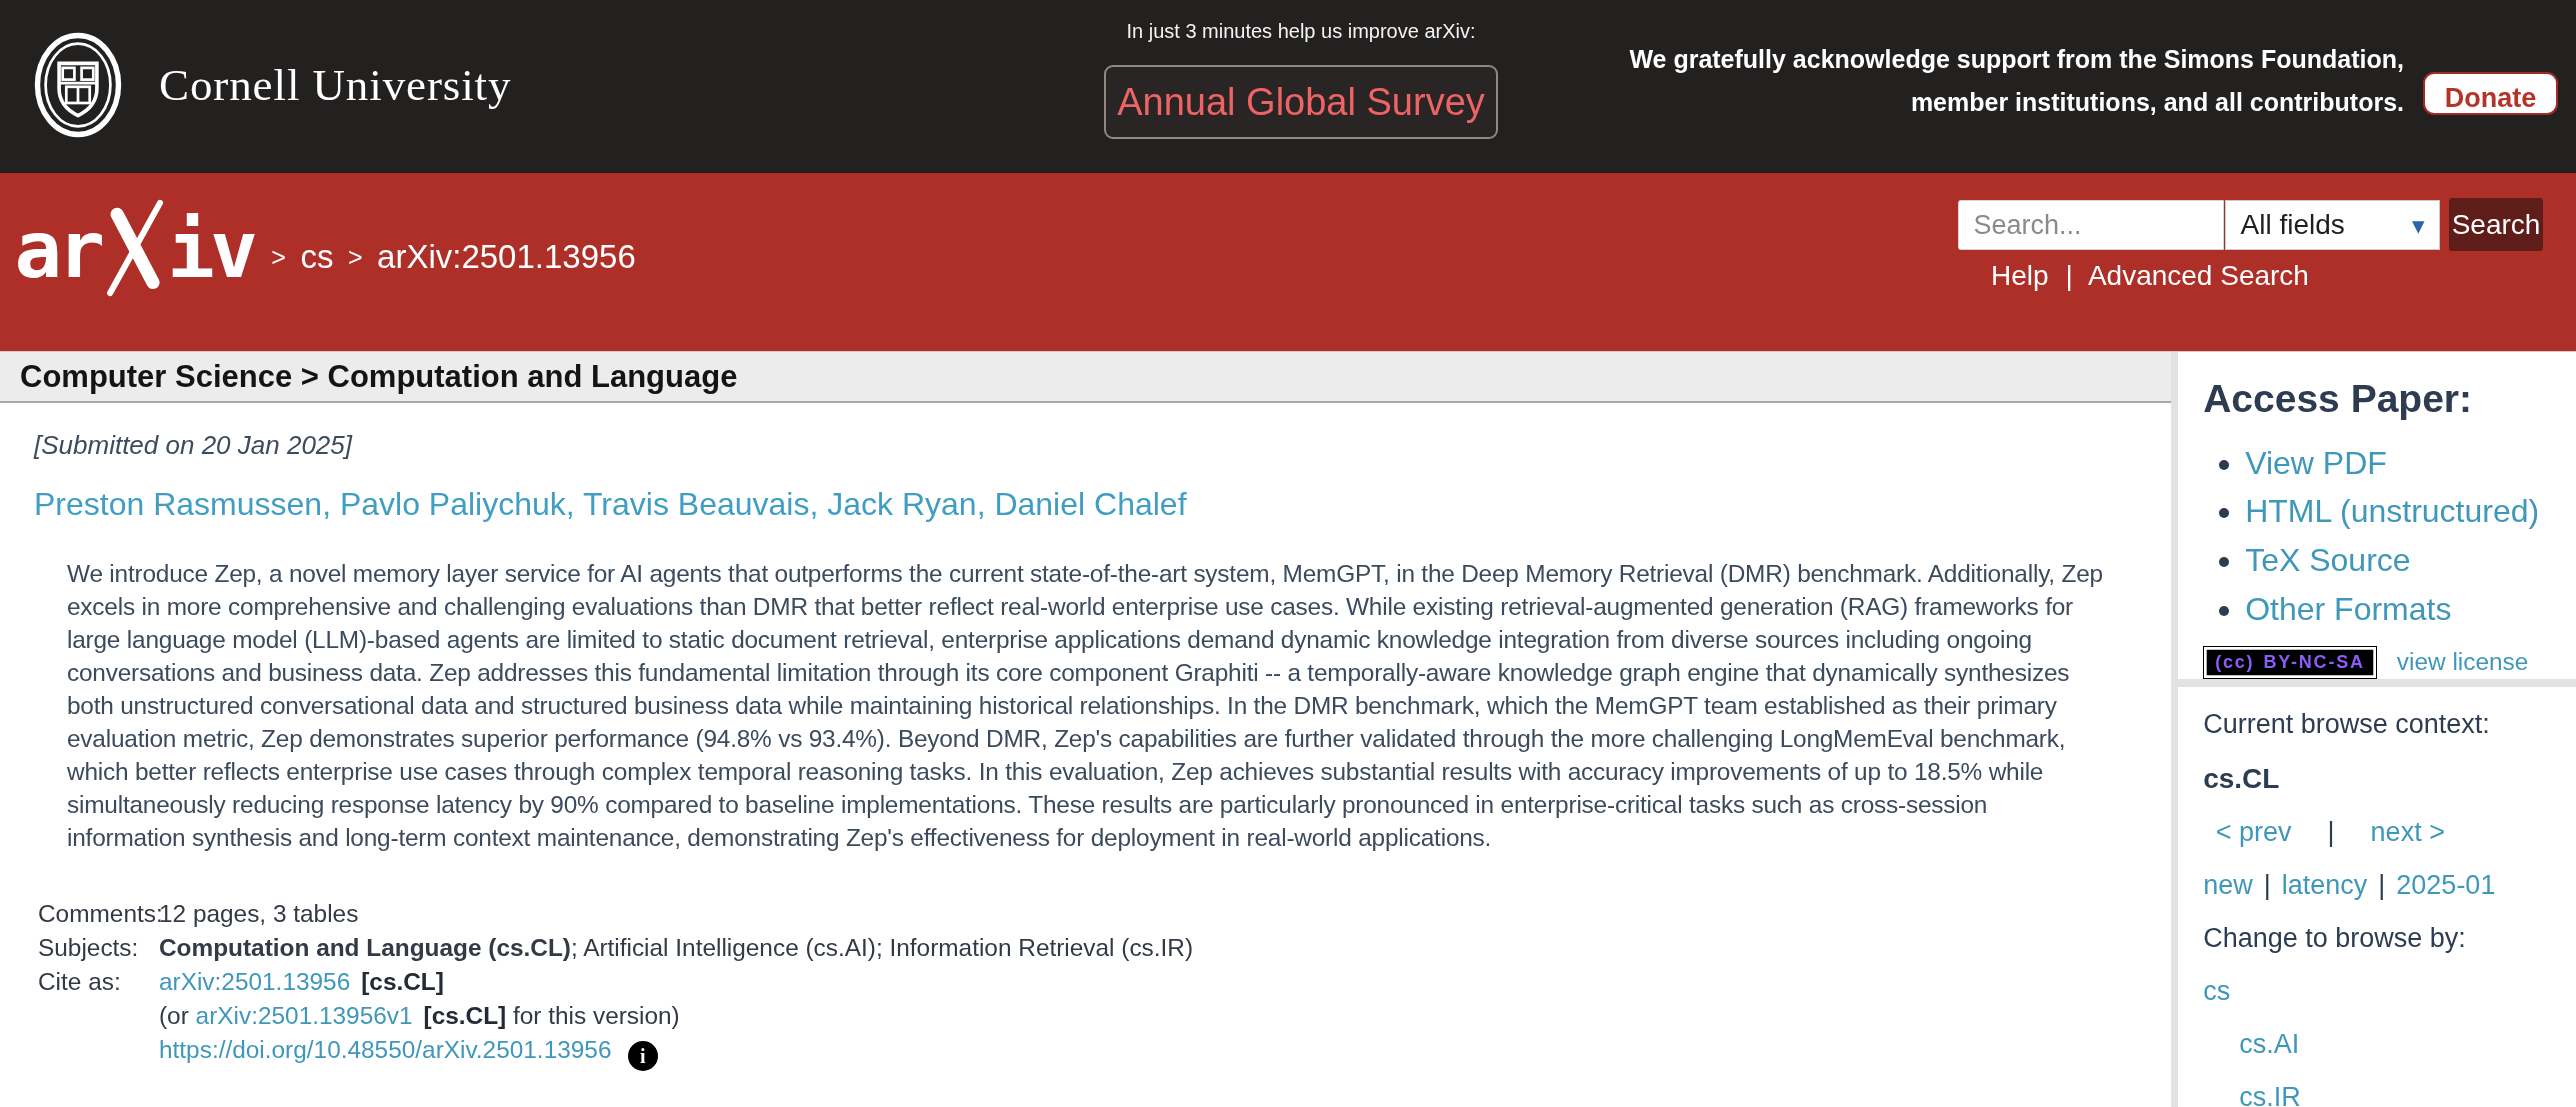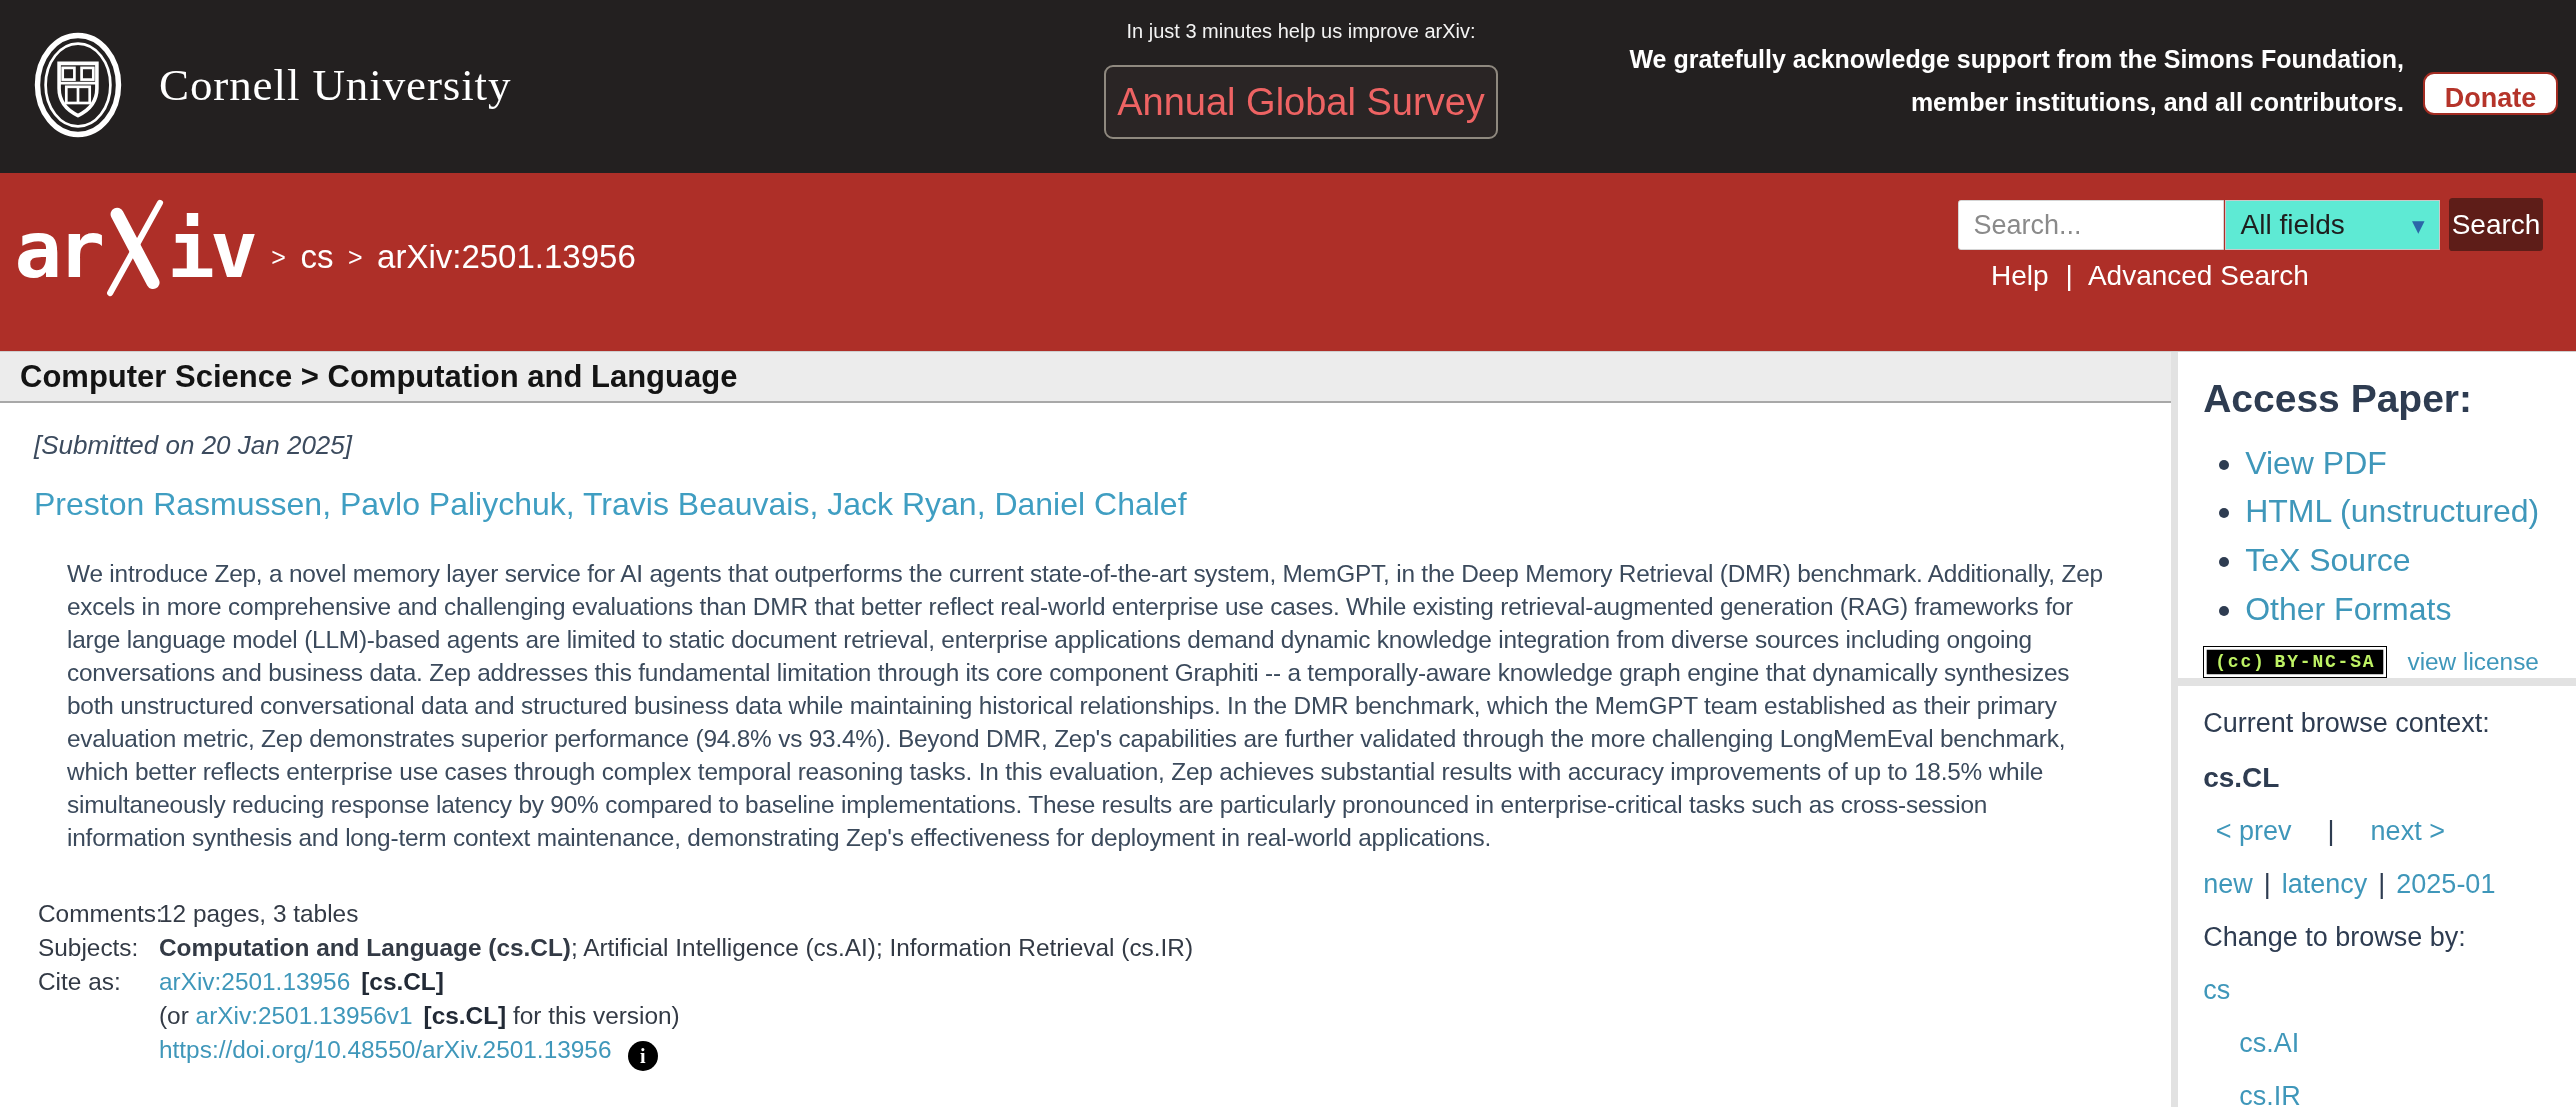--- a/index.html
+++ b/index.html
@@ -28,21 +28,21 @@
   .lg { font-family:"DejaVu Sans Mono", monospace; font-weight:bold; font-size:79px; line-height:0.78; letter-spacing:-4.5px; }
   .chi { margin:0 0 -16.3px 3.6px; }
   .crumbs { display:flex; align-items:flex-end; gap:14.5px; margin-left:18px; padding-bottom:5.4px; }
   .crumb-sep { font-size:25px; padding-bottom:3.6px; }
   .crumbs a, .crumb-id { color:#fff; font-size:33px; text-decoration:none; cursor:pointer; }
   .crumb-id { cursor:default; }
   .search-area { position:absolute; left:1958px; top:27px; }
   .search-input { position:absolute; left:0; top:0; width:266px; height:50px; border:0.9px solid #d5d5d5;
                   border-radius:2.7px 0 0 2.7px; padding:0 14.5px; font-size:27px; font-family:inherit; color:#333; }
   .search-input::placeholder { color:#8a8a8a; }
-  .field-select { position:absolute; left:267px; top:0; width:215px; height:50px; background:#5eead4;
+  .field-select { position:absolute; left:267px; top:0; width:215px; height:50px; background:#ffffff;
                   border:0.9px solid #c9c9c9; display:flex; align-items:center; padding:0 14.5px;
                   font-size:28px; color:#1e1e1e; cursor:pointer; }
   .chev { margin-left:auto; color:#2b66a8; font-size:25px; }
   .search-btn { position:absolute; left:491px; top:-1.8px; width:94px; height:53px; background:#5e1d18; color:#fff;
                 border:none; border-radius:3.6px; font-size:28px; font-family:inherit; cursor:pointer; }
   .help-row { position:absolute; left:33px; top:60px; font-size:28px; white-space:nowrap; }
   .help-row a { color:#fff; text-decoration:none; cursor:pointer; }
   .help-row .bar { margin:0 9px; }
 
   
@@ -69,22 +69,22 @@
                font-family:"Liberation Serif", serif; margin-left:16.3px; vertical-align:-5.4px; cursor:pointer; }
 
   
   .sidebar section { padding-left:25px; }
   .divider { height:7.2px; background:#e2e2e2; }
   .access h2 { margin-top:25px; font-size:39px; font-weight:bold; color:#2e3c51; }
   .side-list { margin:23.5px 0 0 9px; padding-left:33px; color:#2e3c51; }
   .side-list li { font-size:32px; margin-bottom:11.7px; }
   .side-list a { color:#3f97ba; text-decoration:none; cursor:pointer; }
   .license-row { margin-top:18px; display:flex; align-items:center; gap:20px; }
-  .cc-badge { background:#000; border:1.8px solid #000; box-shadow:inset 0 0 0 2.7px #fff; color:#bef264;
-              font-family:Liberation Mono, monospace; font-size:18px; font-weight:bold;
+  .cc-badge { background:#000; border:1.8px solid #000; box-shadow:inset 0 0 0 2.7px #fff; color:#8b5cf6;
+              font-family:Liberation Sans, sans-serif; font-size:18px; font-weight:bold;
               padding:5.4px 11px; letter-spacing:1.8px; display:inline-flex; gap:9px; cursor:pointer; }
   .view-license { font-size:24.4px; color:#3f97ba; text-decoration:none; cursor:pointer; }
 
   .browse { font-size:27px; color:#2e3c51; }
   .browse p { margin-top:22px; }
   .browse .ctx { font-weight:bold; font-size:28px; margin-top:23.5px; }
   .browse a { color:#3f97ba; text-decoration:none; cursor:pointer; }
   .prevnext { margin-left:12.6px; }
   .prevnext .bar { margin:0 36px; color:#2e3c51; }
   .navrow { margin-top:25px; }

